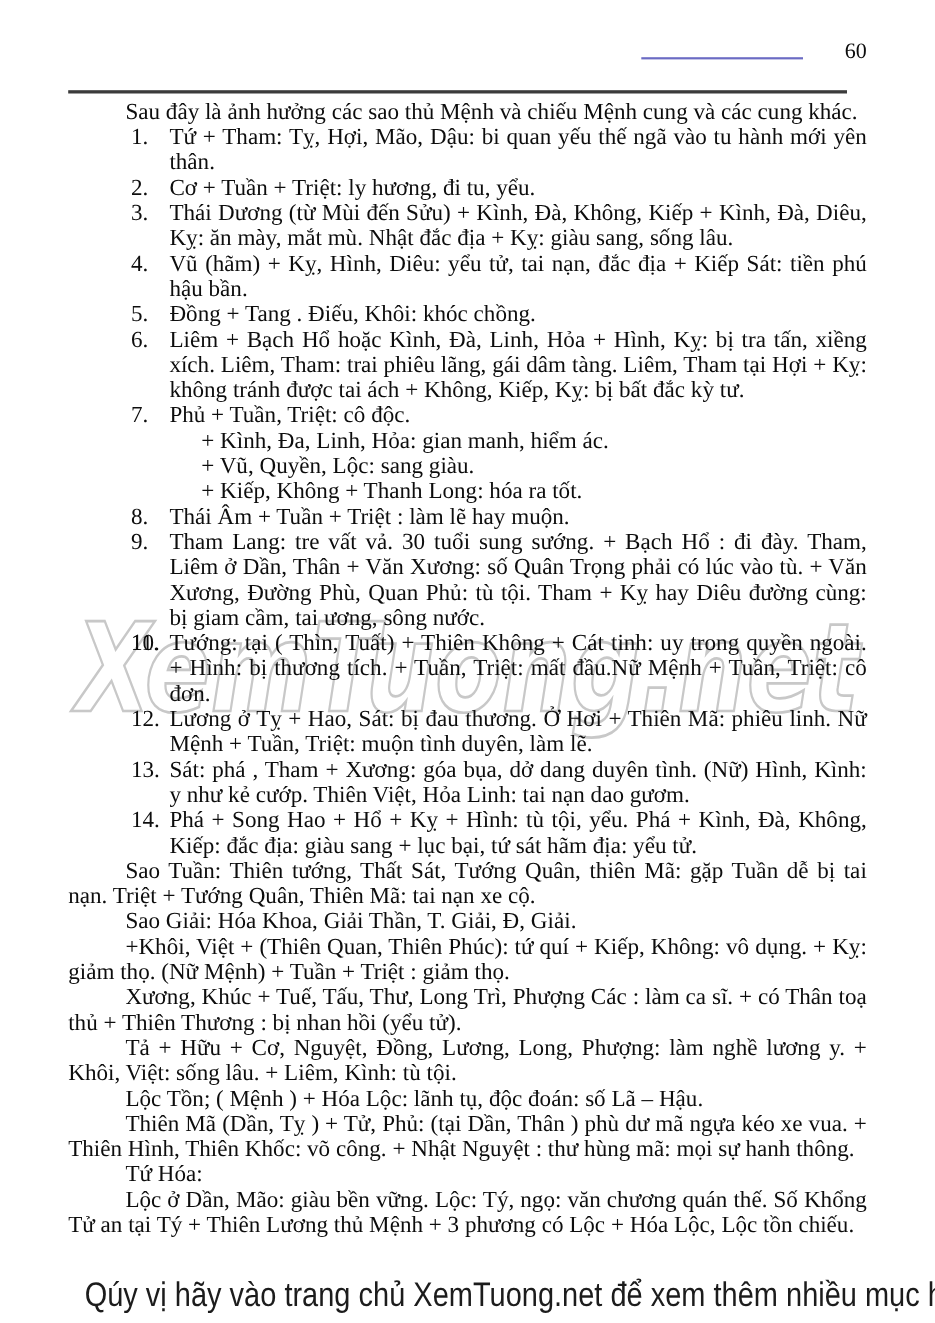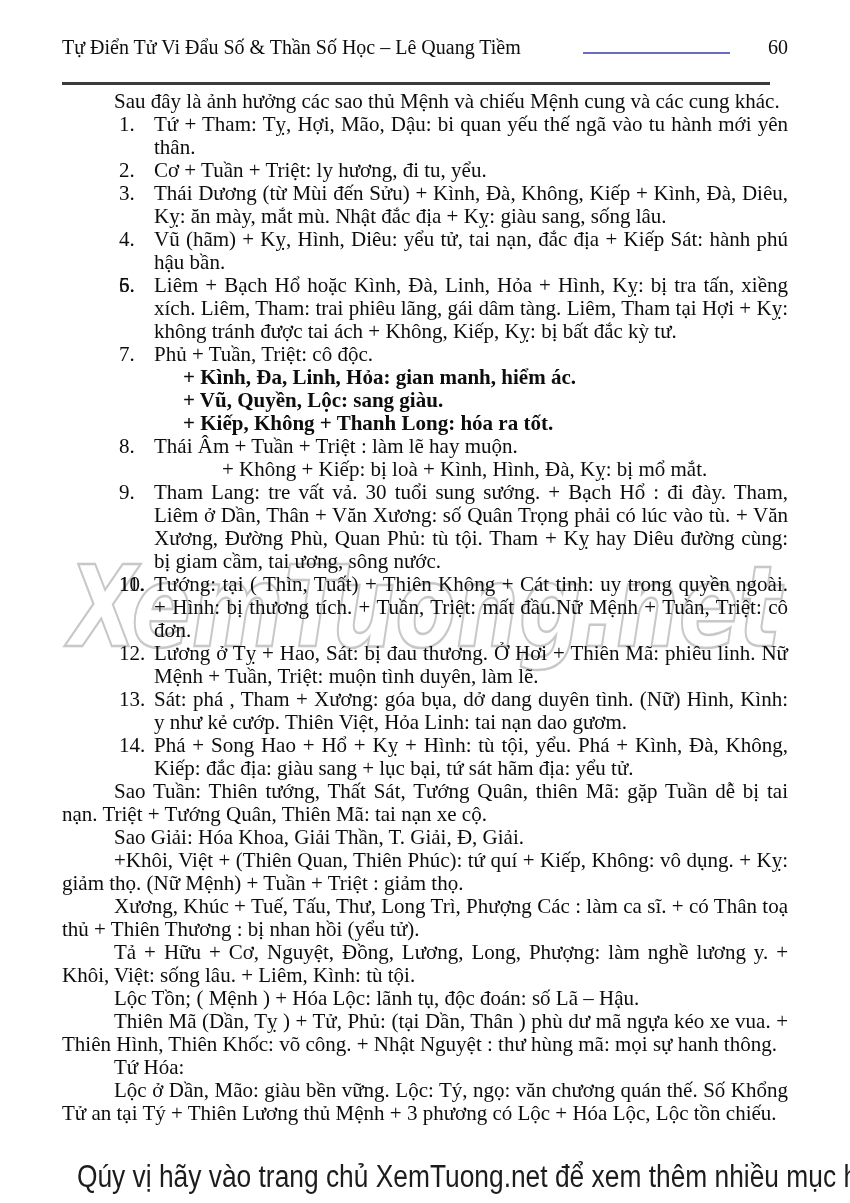--- a/index.html
+++ b/index.html
@@ -21,59 +21,58 @@
   .wm { position:absolute; top:538px; left:0; width:744px; height:150px; z-index:0; pointer-events:none; }
   
   .content {
     position:absolute; top:90px; left:62px; width:726px; z-index:1;
     font-size:21px; line-height:23px; text-align:justify;
   }
   .para { margin:0; text-indent:52px; }
   .item { position:relative; padding-left:92px; }
   .item .num { position:absolute; left:57px; top:0; }
   .item .sub { text-align:left; }
-  .item .sub.ind1 { padding-left:29px;font-weight:bold; }
+  .item .sub.ind1 { padding-left:29px; }
   .item .sub.ind2 { padding-left:68px; }
   
   .footer {
     position:absolute; left:0; right:0; bottom:8px; text-align:center;
     font-family:"Liberation Sans", sans-serif; font-size:31px; color:#1c1c1c;
     white-space:nowrap; z-index:1;
   }
   .footer .sq { display:inline-block; transform:scaleX(0.85); transform-origin:center; }
 </style>
 </head>
 <body>
 
 <div class="page">
 
   <div class="hdr">
-    <span class="title">Tự Điển Tử Vi Đẩu Số &amp; Thần Số Học – Lê Quang Tiềm</span>
     <span class="hline"></span>
     <span class="pagenum">60</span>
   </div>
   <div class="rule"></div>
 
   <div class="wm">
     <svg width="850" height="150" viewBox="0 0 850 150">
       <text x="425" y="108" text-anchor="middle" font-family="DejaVu Sans, sans-serif" font-size="112" font-weight="bold" font-style="italic" fill="none" stroke="#c8c8c8" stroke-width="2.5" textLength="712" lengthAdjust="spacingAndGlyphs">XemTuong.net</text>
     </svg>
   </div>
 
   <div class="content">
     <p class="para">Sau đây là ảnh hưởng các sao thủ Mệnh và chiếu Mệnh cung và các cung khác.</p>
     <div id="list">
         <div class="item"><span class="num">1.</span><span>Tứ + Tham: Tỵ, Hợi, Mão, Dậu: bi quan yếu thế ngã vào tu hành mới yên thân.</span></div>
         <div class="item"><span class="num">2.</span><span>Cơ + Tuần + Triệt: ly hương, đi tu, yểu.</span></div>
         <div class="item"><span class="num">3.</span><span>Thái Dương (từ Mùi đến Sửu) + Kình, Đà, Không, Kiếp + Kình, Đà, Diêu, Kỵ: ăn mày, mắt mù. Nhật đắc địa + Kỵ: giàu sang, sống lâu.</span></div>
-        <div class="item"><span class="num">4.</span><span>Vũ (hãm) + Kỵ, Hình, Diêu: yểu tử, tai nạn, đắc địa + Kiếp Sát: hành phú hậu bần.</span></div>
-        <div class="item"><span class="num">5.</span></div>
+        <div class="item"><span class="num">4.</span><span>Vũ (hãm) + Kỵ, Hình, Diêu: yểu tử, tai nạn, đắc địa + Kiếp Sát: tiền phú hậu bần.</span></div>
+        <div class="item"><span class="num">5.</span><span>Đồng + Tang . Điếu, Khôi: khóc chồng.</span></div>
         <div class="item"><span class="num">6.</span><span>Liêm + Bạch Hổ hoặc Kình, Đà, Linh, Hỏa + Hình, Kỵ: bị tra tấn, xiềng xích. Liêm, Tham: trai phiêu lãng, gái dâm tàng. Liêm, Tham tại Hợi + Kỵ: không tránh được tai ách + Không, Kiếp, Kỵ: bị bất đắc kỳ tư.</span></div>
         <div class="item"><span class="num">7.</span><span>Phủ + Tuần, Triệt: cô độc.</span><div class="sub ind1">+ Kình, Đa, Linh, Hỏa: gian manh, hiểm ác.</div><div class="sub ind1">+ Vũ, Quyền, Lộc: sang giàu.</div><div class="sub ind1">+ Kiếp, Không + Thanh Long: hóa ra tốt.</div></div>
-        <div class="item"><span class="num">8.</span><span>Thái Âm + Tuần + Triệt : làm lẽ hay muộn.</span><div class="sub ind2">+ Không + Kiếp: bị loà + Kình, Hình, Đà, Kỵ: bị mổ mắt.</div></div>
+        <div class="item"><span class="num">8.</span><span>Thái Âm + Tuần + Triệt : làm lẽ hay muộn.</span></div>
         <div class="item"><span class="num">9.</span><span>Tham Lang: tre vất vả. 30 tuổi sung sướng. + Bạch Hổ : đi đày. Tham, Liêm ở Dần, Thân + Văn Xương: số Quân Trọng phải có lúc vào tù. + Văn Xương, Đường Phù, Quan Phủ: tù tội. Tham + Kỵ hay Diêu đường cùng: bị giam cầm, tai ương, sông nước.</span></div>
         <div class="item"><span class="num">10.</span></div>
         <div class="item"><span class="num">11.</span><span>Tướng: tại ( Thìn, Tuất) + Thiên Không + Cát tinh: uy trong quyền ngoài. + Hình: bị thương tích. + Tuần, Triệt: mất đầu.Nữ Mệnh + Tuần, Triệt: cô đơn.</span></div>
         <div class="item"><span class="num">12.</span><span>Lương ở Tỵ + Hao, Sát: bị đau thương. Ở Hơi + Thiên Mã: phiêu linh. Nữ Mệnh + Tuần, Triệt: muộn tình duyên, làm lẽ.</span></div>
         <div class="item"><span class="num">13.</span><span>Sát: phá , Tham + Xương: góa bụa, dở dang duyên tình. (Nữ) Hình, Kình: y như kẻ cướp. Thiên Việt, Hỏa Linh: tai nạn dao gươm.</span></div>
         <div class="item"><span class="num">14.</span><span>Phá + Song Hao + Hổ + Kỵ + Hình: tù tội, yểu. Phá + Kình, Đà, Không, Kiếp: đắc địa: giàu sang + lục bại, tứ sát hãm địa: yểu tử.</span></div>
       </div>
     <div id="paras">
         <p class="para">Sao Tuần: Thiên tướng, Thất Sát, Tướng Quân, thiên Mã: gặp Tuần dễ bị tai nạn. Triệt + Tướng Quân, Thiên Mã: tai nạn xe cộ.</p>
         <p class="para">Sao Giải: Hóa Khoa, Giải Thần, T. Giải, Đ, Giải.</p>

